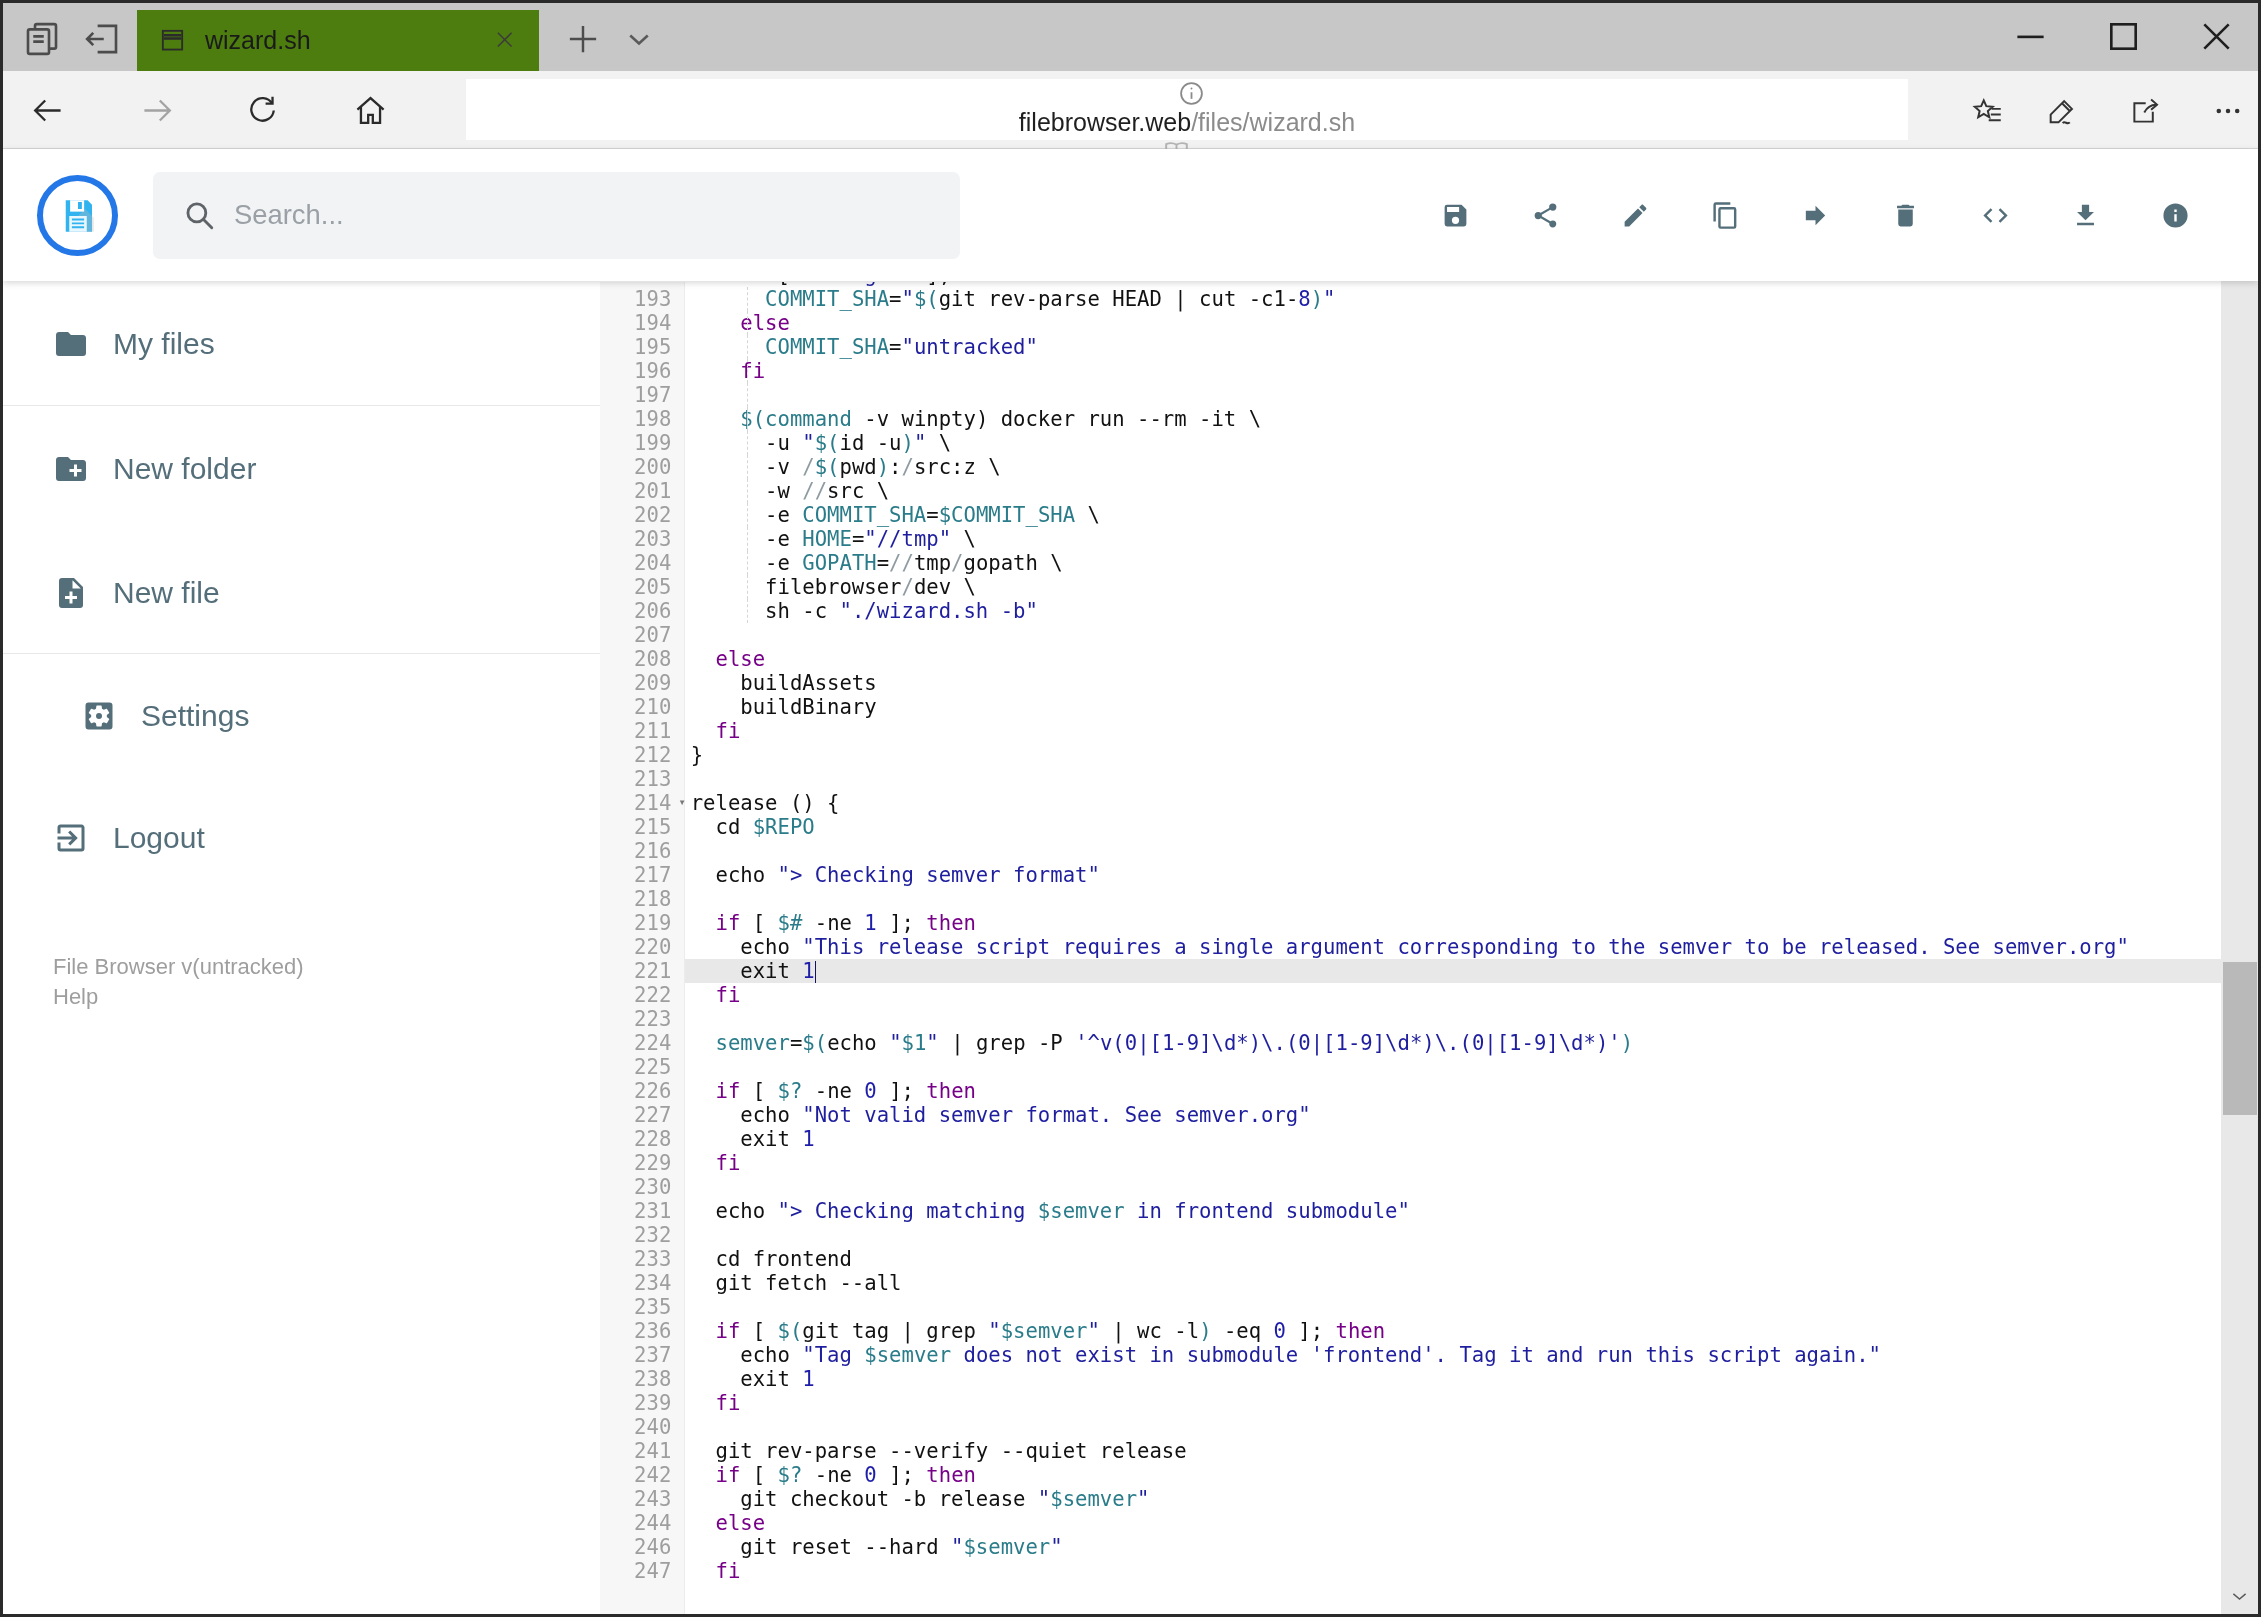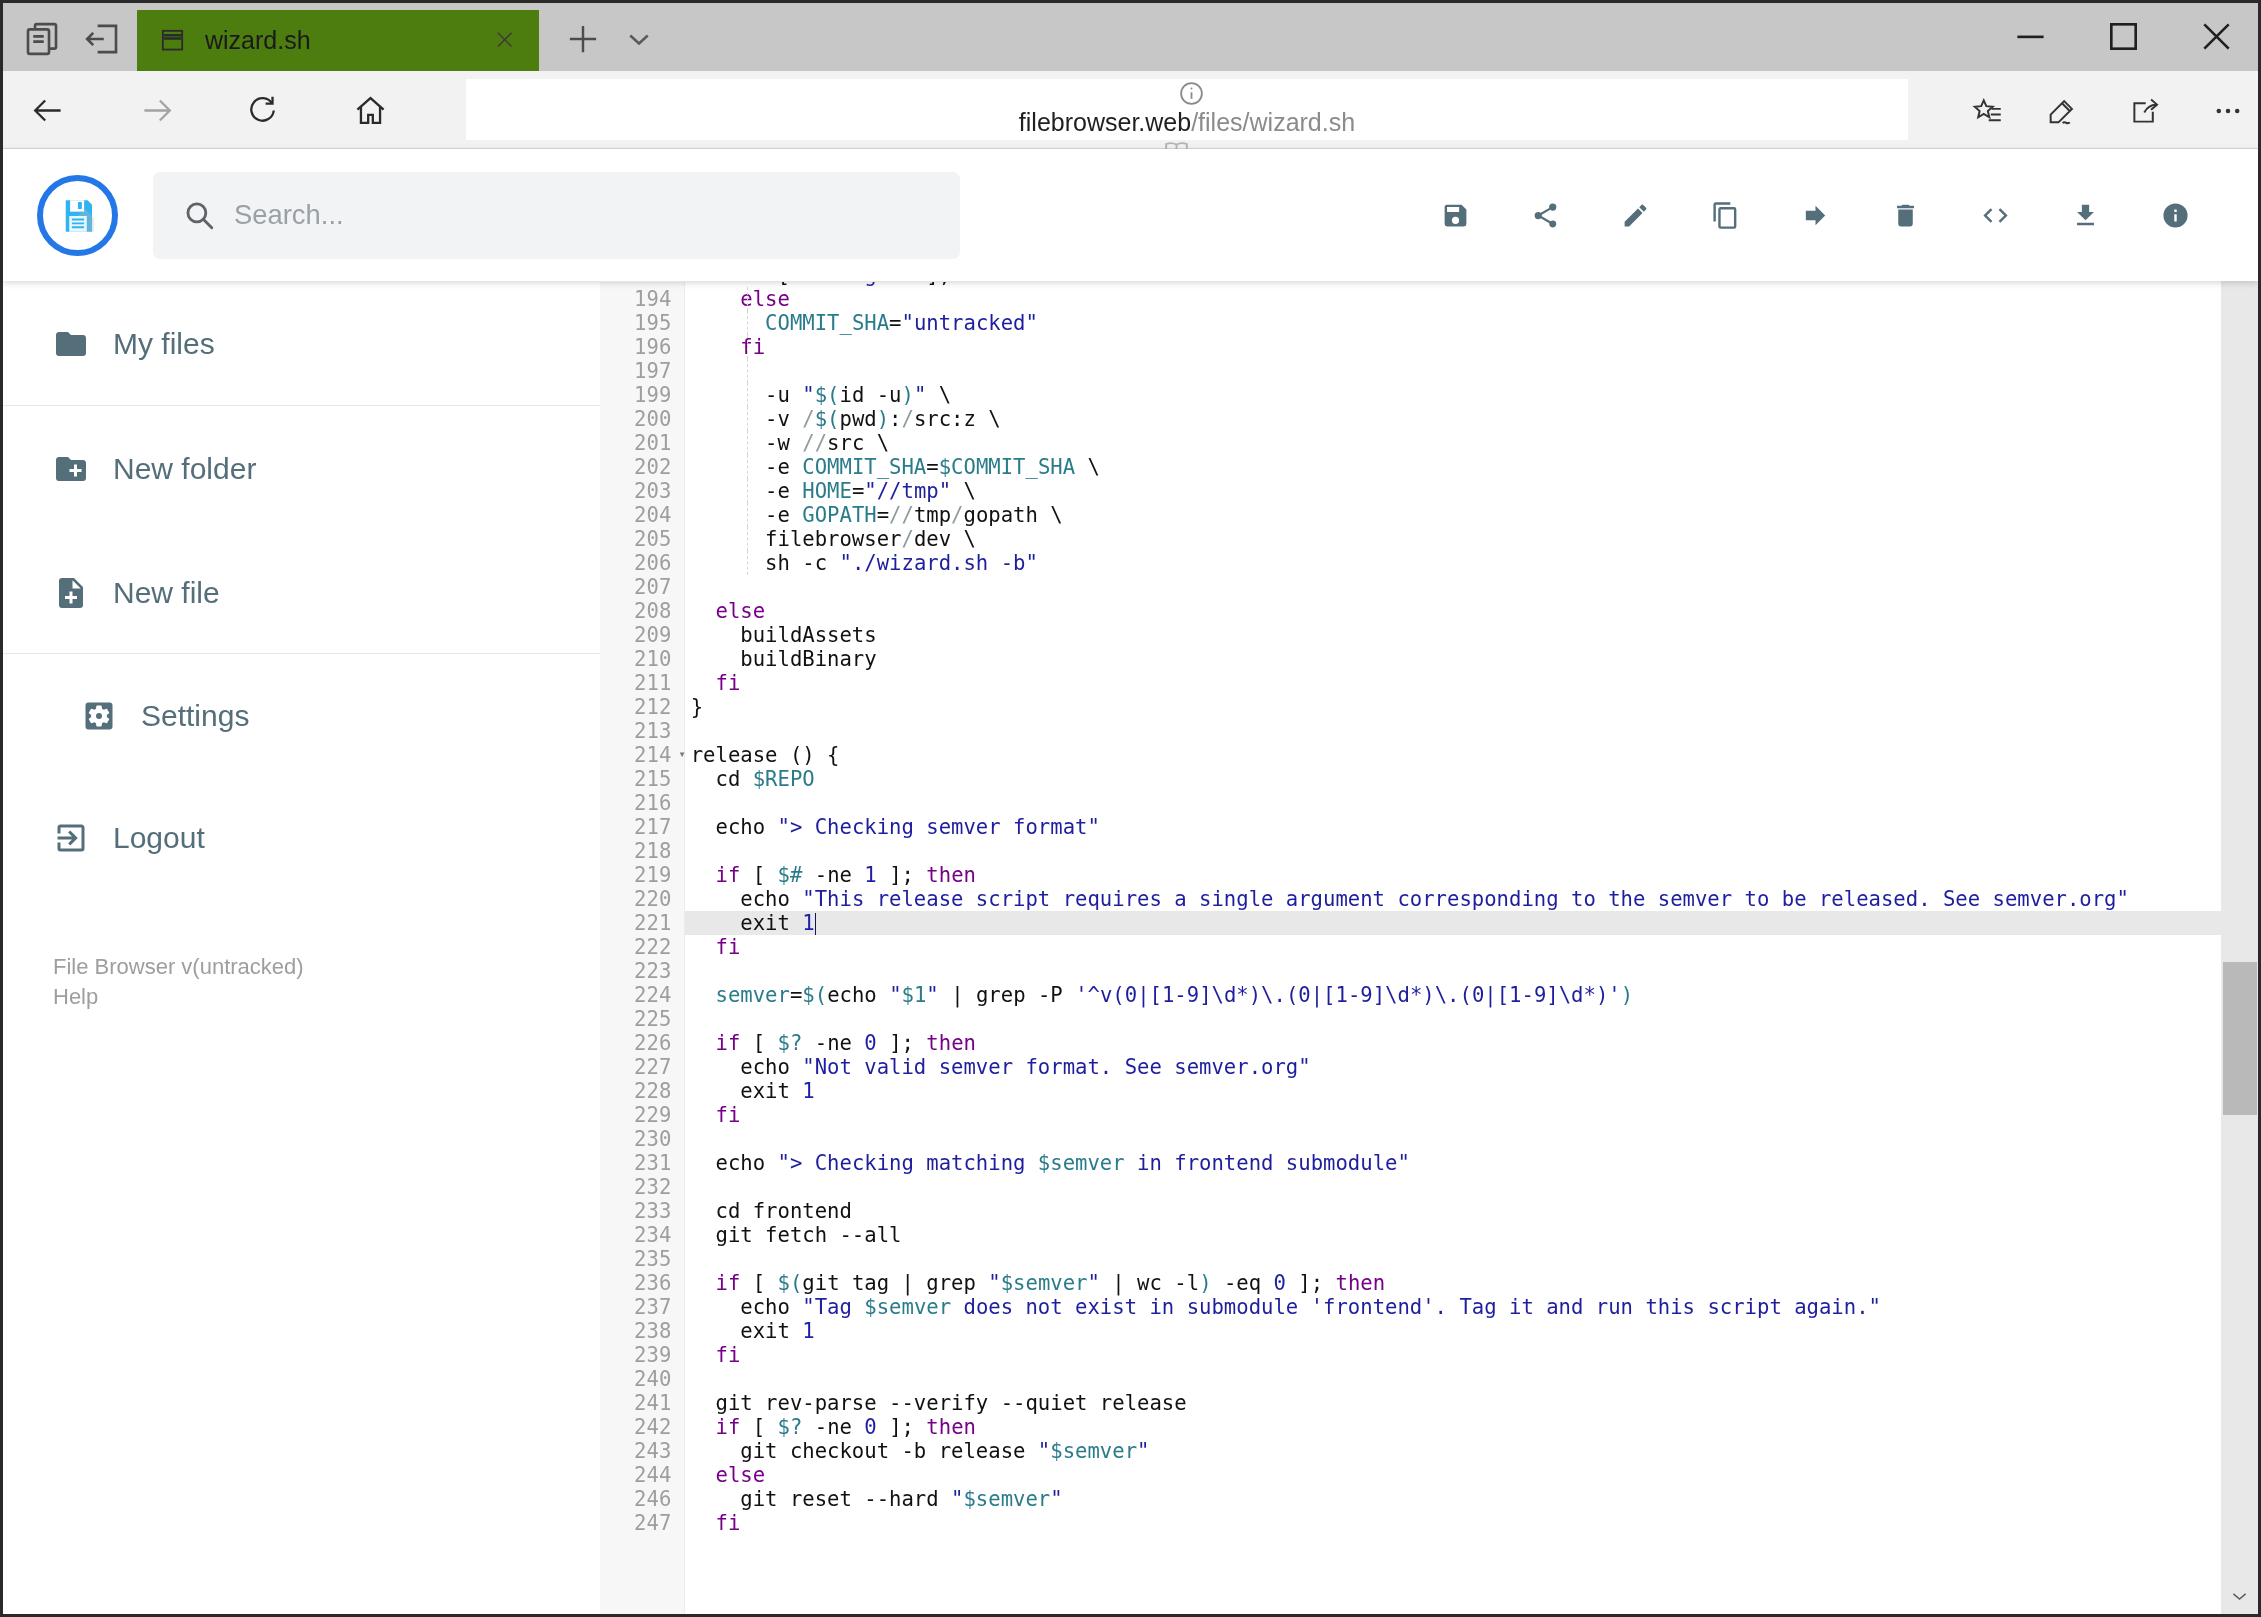--- a/index.html
+++ b/index.html
@@ -323,24 +323,26 @@
       <span class="side-label">Logout</span>
     </div>
     <div class="side-footer" style="top:672px;">File Browser v(untracked)</div>
     <div class="side-footer" style="top:702px;">Help</div>
   </div>
 
   <div class="editor">
     <div class="gutter-bg"></div>
     <div class="code-lines">
         <div class="code-line clipped"><div class="gutter-cell">192</div><div class="code-cell"><span class="tk-p">    </span><span class="tk-k">if</span><span class="tk-p"> [ -d </span><span class="tk-s">".git"</span><span class="tk-p"> ]; </span><span class="tk-k">then</span></div></div>
+        <div class="code-line"><div class="gutter-cell">193</div><div class="code-cell guide"><span class="tk-p">      </span><span class="tk-v">COMMIT_SHA</span><span class="tk-p">=</span><span class="tk-s">"</span><span class="tk-v">$(</span><span class="tk-p">git rev-parse HEAD | cut -c1-</span><span class="tk-n">8</span><span class="tk-v">)</span><span class="tk-s">"</span></div></div>
         <div class="code-line"><div class="gutter-cell">194</div><div class="code-cell guide"><span class="tk-p">    </span><span class="tk-k">else</span></div></div>
         <div class="code-line"><div class="gutter-cell">195</div><div class="code-cell guide"><span class="tk-p">      </span><span class="tk-v">COMMIT_SHA</span><span class="tk-p">=</span><span class="tk-s">"untracked"</span></div></div>
         <div class="code-line"><div class="gutter-cell">196</div><div class="code-cell guide"><span class="tk-p">    </span><span class="tk-k">fi</span></div></div>
         <div class="code-line"><div class="gutter-cell">197</div><div class="code-cell guide"></div></div>
+        <div class="code-line"><div class="gutter-cell">198</div><div class="code-cell guide"><span class="tk-p">    </span><span class="tk-v">$(command</span><span class="tk-p"> -v winpty) docker run --rm -it \</span></div></div>
         <div class="code-line"><div class="gutter-cell">199</div><div class="code-cell guide"><span class="tk-p">      -u </span><span class="tk-s">"</span><span class="tk-v">$(</span><span class="tk-p">id -u</span><span class="tk-v">)</span><span class="tk-s">"</span><span class="tk-p"> \</span></div></div>
         <div class="code-line"><div class="gutter-cell">200</div><div class="code-cell guide"><span class="tk-p">      -v </span><span class="tk-g">/</span><span class="tk-v">$(</span><span class="tk-p">pwd</span><span class="tk-v">)</span><span class="tk-p">:</span><span class="tk-g">/</span><span class="tk-p">src:z \</span></div></div>
         <div class="code-line"><div class="gutter-cell">201</div><div class="code-cell guide"><span class="tk-p">      -w </span><span class="tk-g">//</span><span class="tk-p">src \</span></div></div>
         <div class="code-line"><div class="gutter-cell">202</div><div class="code-cell guide"><span class="tk-p">      -e </span><span class="tk-v">COMMIT_SHA</span><span class="tk-p">=</span><span class="tk-v">$COMMIT_SHA</span><span class="tk-p"> \</span></div></div>
         <div class="code-line"><div class="gutter-cell">203</div><div class="code-cell guide"><span class="tk-p">      -e </span><span class="tk-v">HOME</span><span class="tk-p">=</span><span class="tk-s">"//tmp"</span><span class="tk-p"> \</span></div></div>
         <div class="code-line"><div class="gutter-cell">204</div><div class="code-cell guide"><span class="tk-p">      -e </span><span class="tk-v">GOPATH</span><span class="tk-p">=</span><span class="tk-g">//</span><span class="tk-p">tmp</span><span class="tk-g">/</span><span class="tk-p">gopath \</span></div></div>
         <div class="code-line"><div class="gutter-cell">205</div><div class="code-cell guide"><span class="tk-p">      filebrowser</span><span class="tk-g">/</span><span class="tk-p">dev \</span></div></div>
         <div class="code-line"><div class="gutter-cell">206</div><div class="code-cell guide"><span class="tk-p">      sh -c </span><span class="tk-s">"./wizard.sh -b"</span></div></div>
         <div class="code-line"><div class="gutter-cell">207</div><div class="code-cell"></div></div>
         <div class="code-line"><div class="gutter-cell">208</div><div class="code-cell"><span class="tk-p">  </span><span class="tk-k">else</span></div></div>

